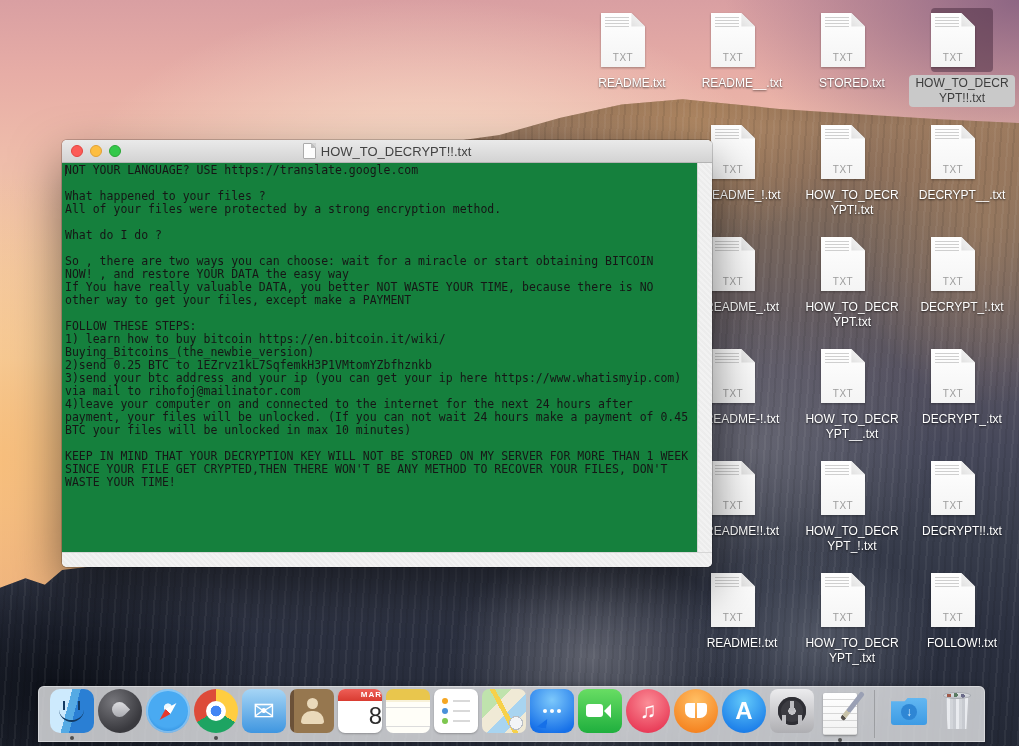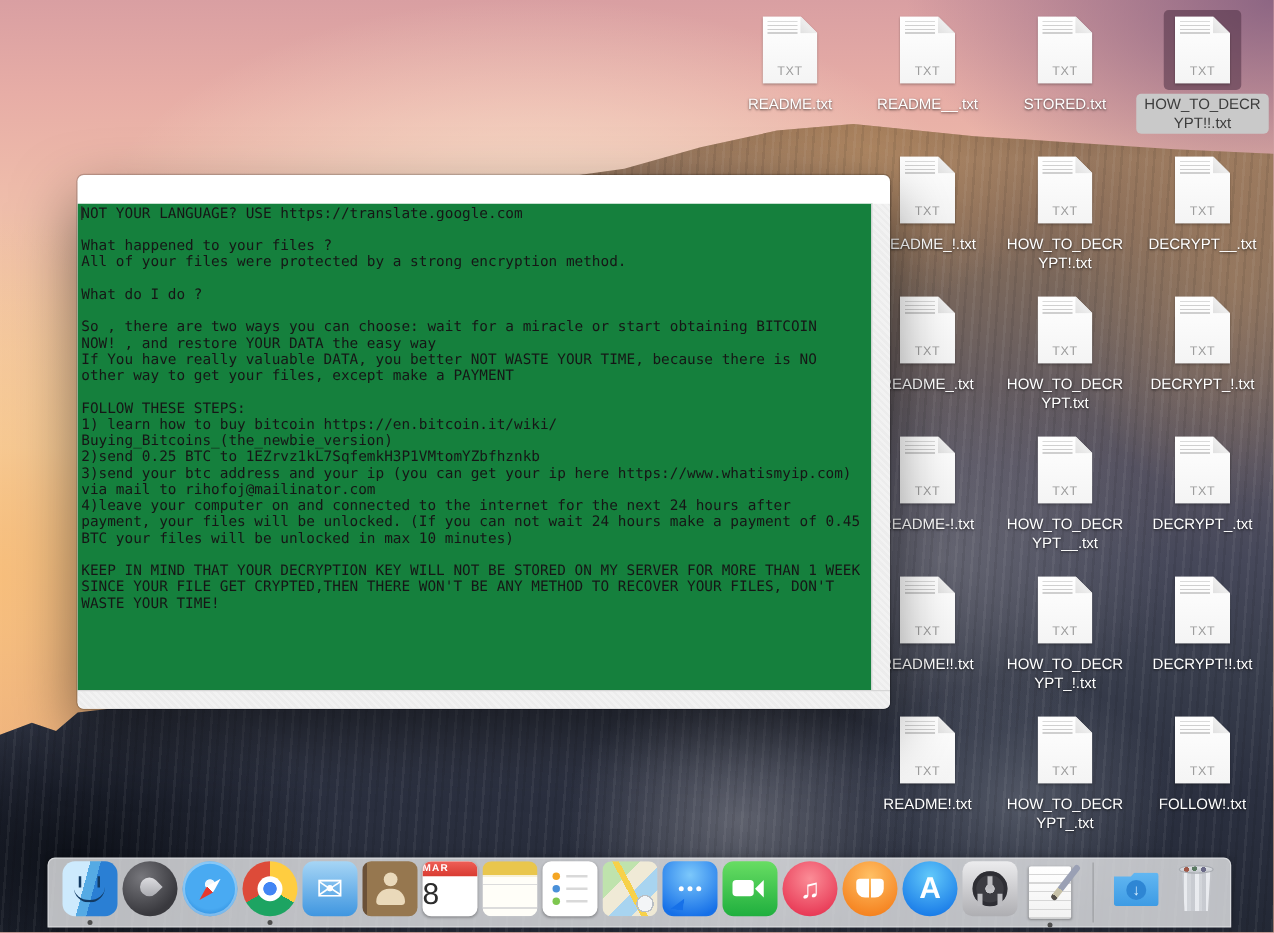--- a/index.html
+++ b/index.html
@@ -22,21 +22,21 @@
       radial-gradient(ellipse 260px 200px at 74% 60%, rgba(150,148,152,0.38), rgba(150,148,152,0) 70%),
       radial-gradient(ellipse 200px 160px at 58% 88%, rgba(168,168,175,0.42), rgba(168,168,175,0) 70%),
       radial-gradient(ellipse 180px 140px at 80% 86%, rgba(140,146,158,0.4), rgba(140,146,158,0) 70%),
       radial-gradient(ellipse 300px 200px at 6% 92%, rgba(5,8,14,0.78), rgba(5,8,14,0) 70%),
       linear-gradient(180deg,#8d6b51 13%,#97775e 17%,#8a6e5a 23%,#7a675b 30%,#685e60 40%,#555261 50%,#46485a 60%,#383d4c 72%,#2b3040 85%,#232835 100%);}
 
   
   .dicon{position:absolute;width:110px;display:flex;flex-direction:column;align-items:center;cursor:default}
   .c1{left:577px}.c2{left:687px}.c3{left:797px}.c4{left:907px}
   .r1{top:8px}.r2{top:120px}.r3{top:232px}.r4{top:344px}.r5{top:456px}.r6{top:568px}
-  .doc-box{width:62px;height:64px;display:flex;align-items:center;justify-content:center;border-radius:4px}
+  .doc-box{width:62px;height:64px;display:flex;align-items:center;border-radius:4px}
   .dicon.selected .doc-box{background:rgba(80,50,70,0.55)}
   .doc{width:44px;height:54px;position:relative;filter:drop-shadow(0 1px 1px rgba(0,0,0,0.3))}
   .doc-page{position:absolute;inset:0;background:linear-gradient(180deg,#ffffff,#f4f4f4);
             clip-path:polygon(0 0,69% 0,100% 25%,100% 100%,0 100%)}
   .doc-fold{position:absolute;left:69%;top:0;width:31%;height:25%;
             clip-path:polygon(0 0,100% 100%,0 100%);
             background:linear-gradient(to bottom left,#c9c9c9 0%,#ededed 55%,#e0e0e0 100%)}
   .doc-lines{position:absolute;top:4px;left:4px;width:24px;height:11px;
              background:repeating-linear-gradient(#cfcfcf 0 1px,rgba(0,0,0,0) 1px 3px)}
   .doc-txt{position:absolute;bottom:4px;width:100%;text-align:center;font-size:10px;color:#9d9d9d;letter-spacing:.5px}
@@ -91,21 +91,21 @@
                    background:linear-gradient(90deg,#e6382e 0 50%,#fff 50%)}
   .ic-chrome{border-radius:50%;
              background:conic-gradient(from -120deg,#dd4b39 0 120deg,#ffcd40 120deg 240deg,#1da462 240deg 360deg)}
   .ic-chrome:after{content:"";position:absolute;left:12px;top:12px;width:20px;height:20px;border-radius:50%;
                    background:radial-gradient(circle,#4285f4 0 36%,#fff 40% 100%)}
   .ic-mail{border-radius:9px;background:linear-gradient(180deg,#a6d5f5,#3f96e0);display:flex;align-items:center;justify-content:center}
   .ic-mail:after{content:"✉";font-size:26px;color:#fff;line-height:1}
   .ic-contacts{border-radius:7px;background:linear-gradient(90deg,#6b5138 0 9%,#96774f 9% 100%)}
   .ic-contacts:before{content:"";position:absolute;left:17px;top:9px;width:11px;height:11px;border-radius:50%;background:#ead9ba}
   .ic-contacts:after{content:"";position:absolute;left:11px;top:22px;width:23px;height:13px;border-radius:11px 11px 3px 3px;background:#ead9ba}
-  .ic-calendar{border-radius:7px;background:#fff;box-shadow:0 1px 2px rgba(0,0,0,0.25);overflow:hidden;text-align:left}
+  .ic-calendar{border-radius:7px;background:#fff;box-shadow:0 1px 2px rgba(0,0,0,0.25);overflow:hidden;text-align:right}
   .cal-month{display:block;background:linear-gradient(#ee5f57,#d93b31);color:#fff;font-size:8px;font-weight:bold;
              letter-spacing:1px;line-height:12px}
   .cal-day{display:block;font-size:24px;color:#2c2c2c;line-height:30px;font-weight:200}
   .ic-notes{border-radius:7px;overflow:hidden;
             background:repeating-linear-gradient(rgba(0,0,0,0) 0 18px,#dcdcdc 18px 19px),
                        linear-gradient(#e9c64d 0 11px,#f8f1d8 11px 13px,#fffef8 13px 100%)}
   .ic-reminders{border-radius:7px;background:#fff;box-shadow:0 1px 2px rgba(0,0,0,0.25)}
   .ic-reminders:before{content:"";position:absolute;left:8px;top:9px;width:6px;height:6px;border-radius:50%;background:#f5a623;
                        box-shadow:0 10px 0 #4a90d9,0 20px 0 #7ec74f}
   .ic-reminders:after{content:"";position:absolute;left:19px;top:11px;width:17px;height:2px;background:#d9d9d9;
@@ -378,20 +378,31 @@
         <div class="doc-page"></div>
         <div class="doc-fold"></div>
         <div class="doc-lines"></div>
         <div class="doc-txt">TXT</div>
       </div>
     </div>
   <div class="dlabel">FOLLOW!.txt</div>
 </div>
 
 <div class="window">
+  <div class="titlebar">
+    <div class="traffic">
+      <span class="tl red"></span>
+      <span class="tl yellow"></span>
+      <span class="tl green"></span>
+    </div>
+    <div class="wtitle">
+      <span class="tdoc"></span>
+      <span>HOW_TO_DECRYPT!!.txt</span>
+    </div>
+  </div>
   <div class="content">
     <span class="caret"></span>
     <span class="wtext">NOT YOUR LANGUAGE? USE https://translate.google.com
 
 What happened to your files ?
 All of your files were protected by a strong encryption method.
 
 What do I do ?
 
 So , there are two ways you can choose: wait for a miracle or start obtaining BITCOIN

